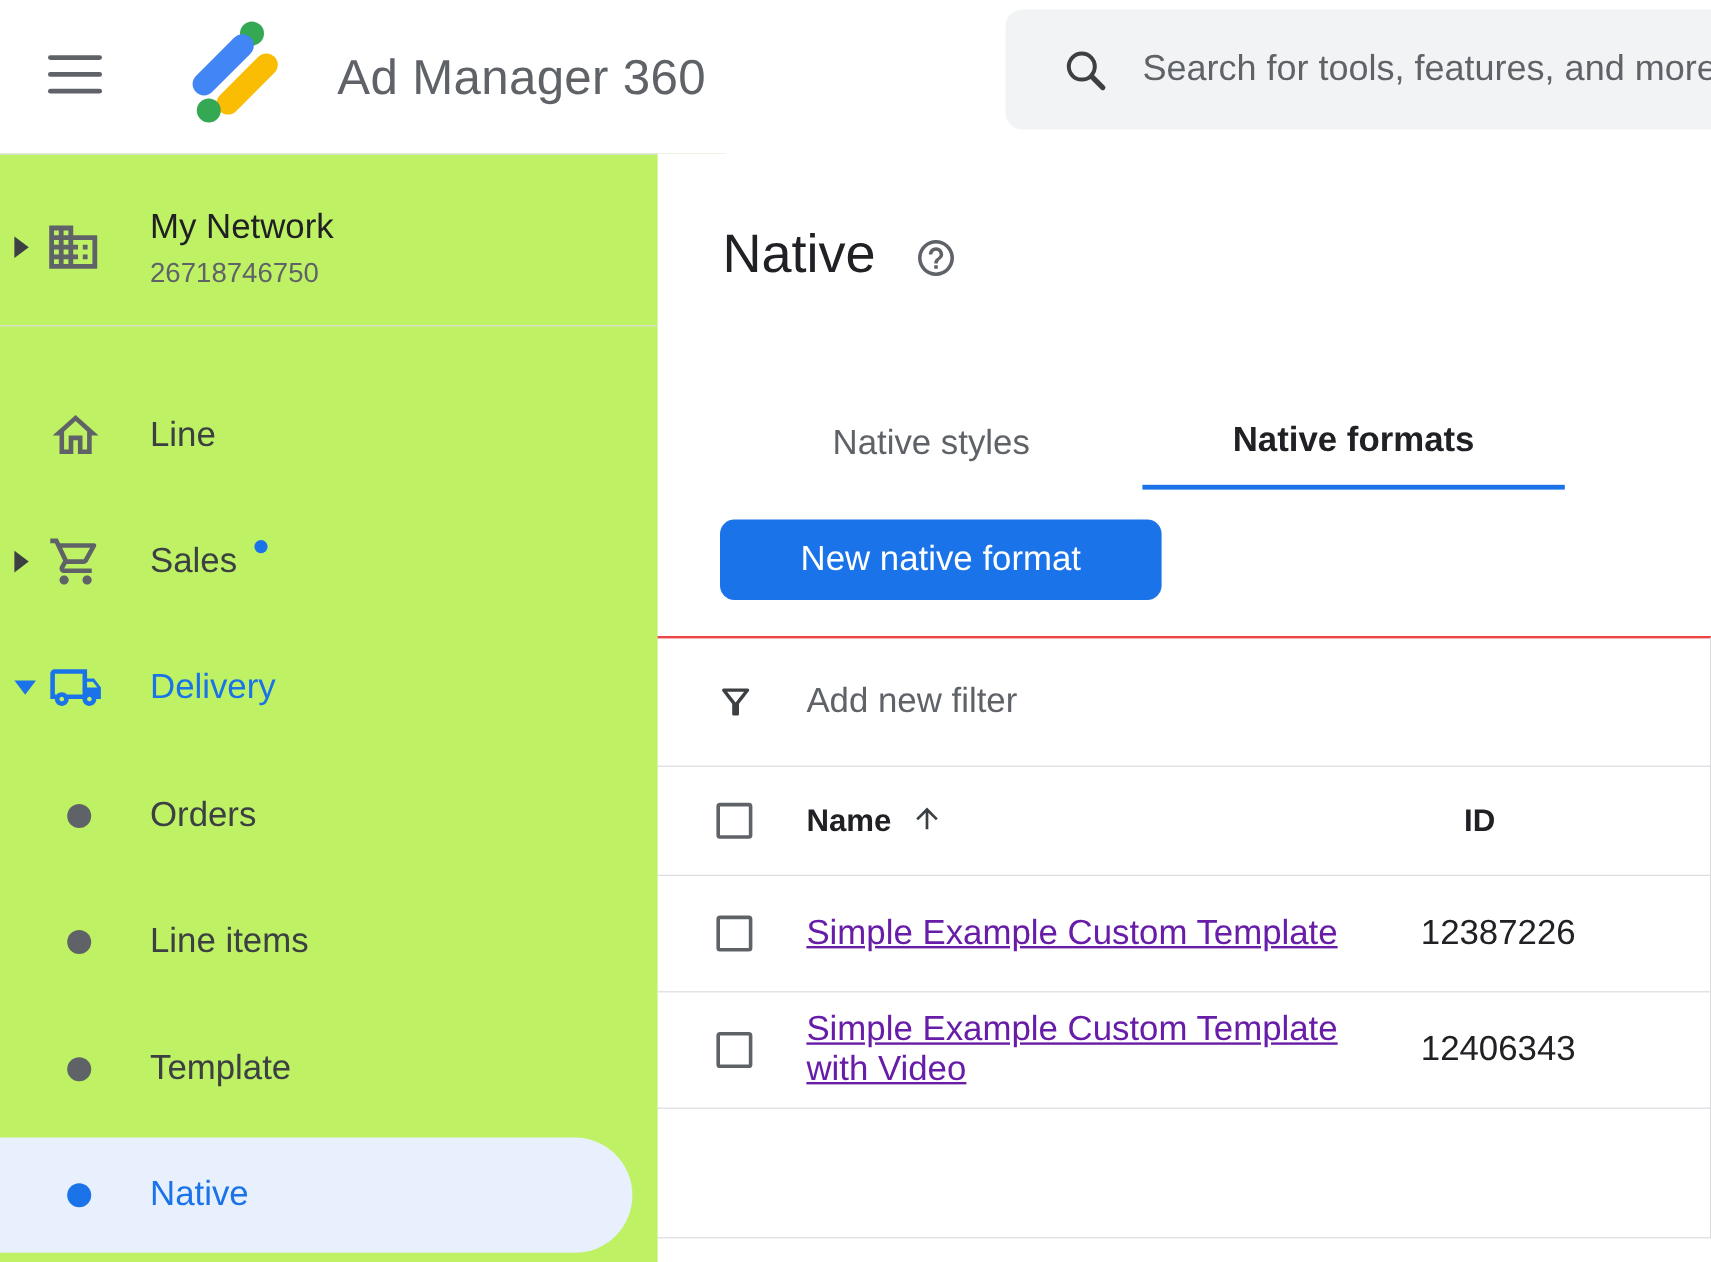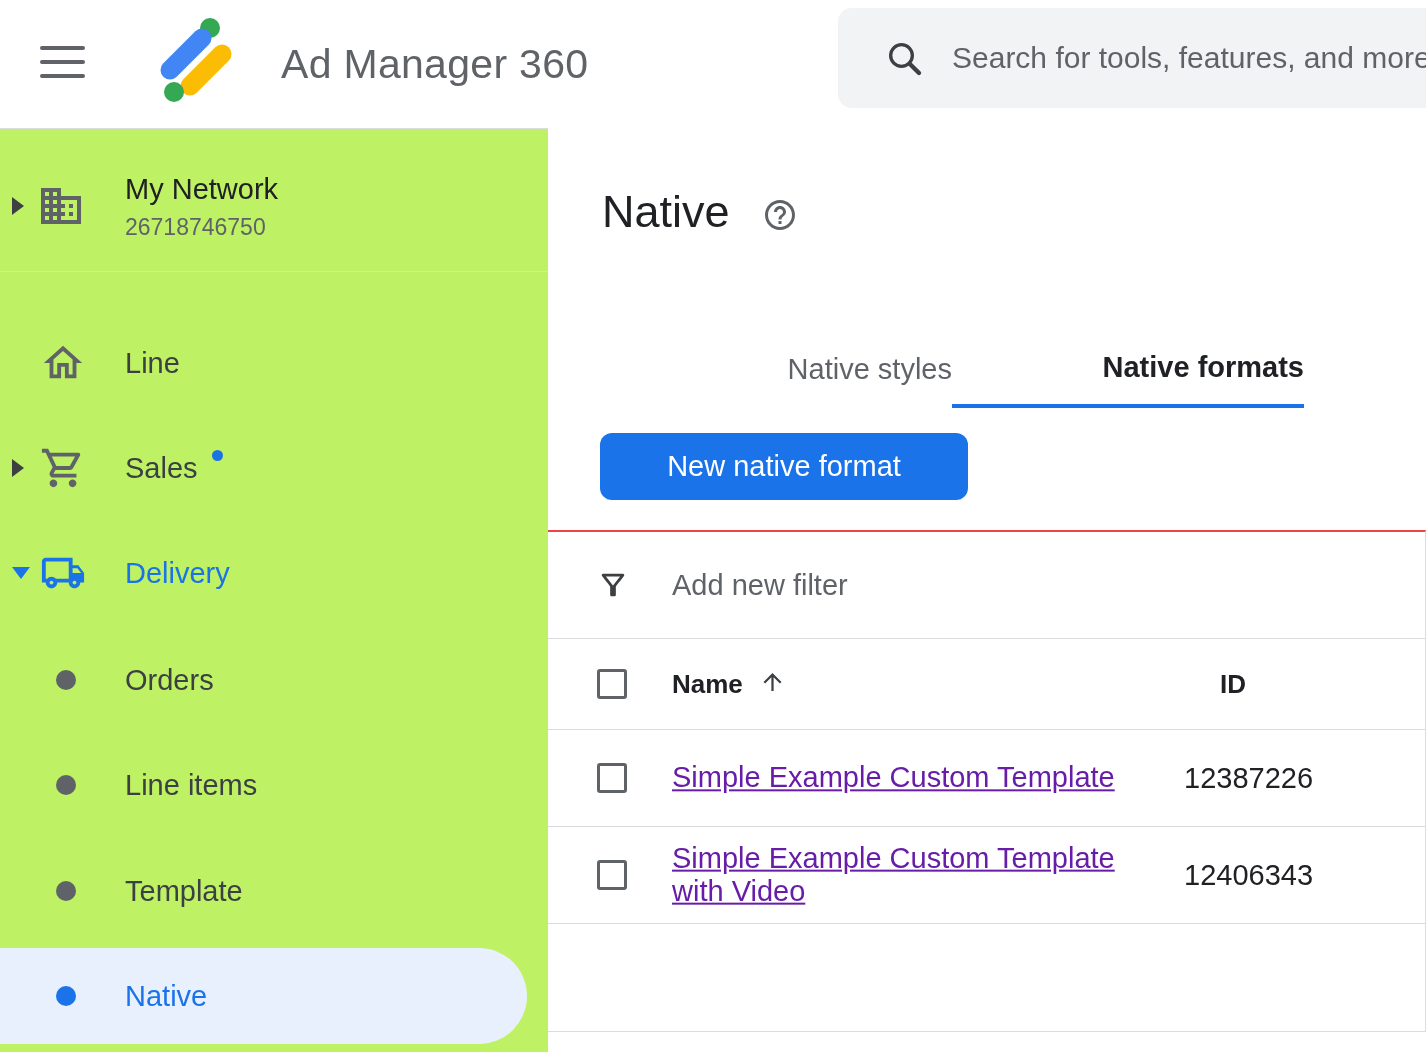--- a/index.html
+++ b/index.html
@@ -64,21 +64,21 @@
   .bullet.blue { background:#1a73e8; }
   .sales-dot { position:absolute; left:212px; top:30px; width:11px; height:11px; border-radius:50%; background:#1a73e8; }
 
   
   .main { position:absolute; left:548px; top:128px; right:0; bottom:0; background:#fff; }
   .page-title { position:absolute; left:54px; top:58px; font-size:45px; font-weight:400; color:#202124; }
   .help-icon { position:absolute; left:214px; top:69px; width:36px; height:36px; cursor:pointer; }
 
   .tabs { position:absolute; left:52px; top:202px; display:flex; }
   .tab {
-    width:352px; height:78px; display:flex; align-items:center; justify-content:flex-end;
+    width:352px; height:78px; display:flex; align-items:center; justify-content:center;
     font-size:29px; cursor:pointer;
   }
   .tab.inactive { color:#5f6368; font-weight:400; }
   .tab.active   { color:#202124; font-weight:700; border-bottom:4px solid #1a73e8; }
 
   .new-format-btn {
     position:absolute; left:52px; top:305px; width:368px; height:67px;
     background:#1a73e8; color:#fff; border:none; border-radius:12px;
     font-size:29px; font-weight:500; font-family:"Liberation Sans", sans-serif; cursor:pointer;
   }

